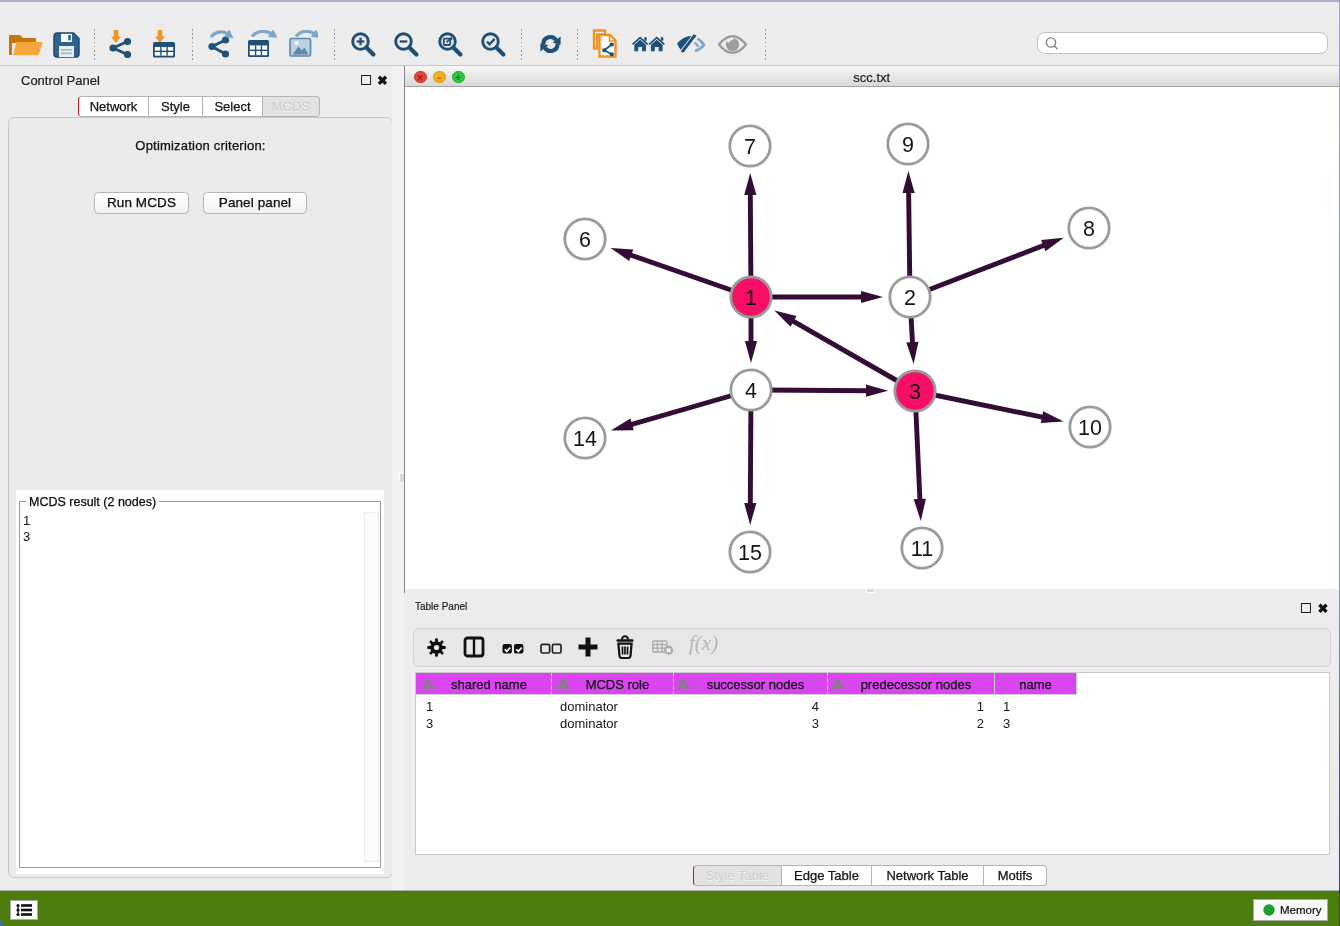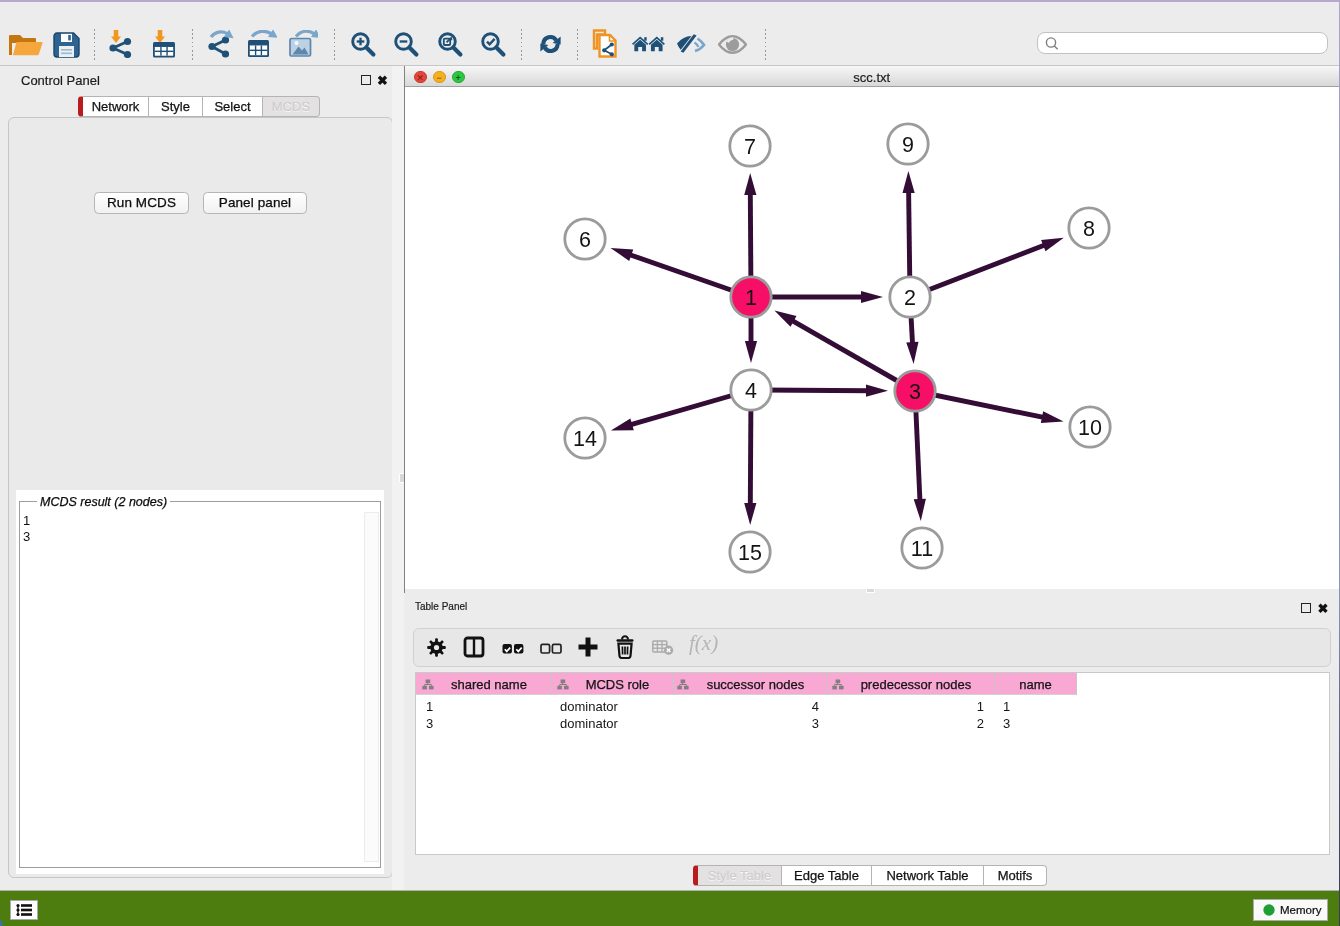--- a/index.html
+++ b/index.html
@@ -12,51 +12,51 @@
 #toolbar { position:absolute; left:0; top:23px; width:100%; height:43px; background:#ececec; border-bottom:1px solid #c6c6c6; }
 .vsep { position:absolute; top:6px; height:32px; width:1.2px; background:repeating-linear-gradient(180deg,#979797 0 1.6px,rgba(0,0,0,0) 1.6px 4.2px); }
 #search { position:absolute; left:1037px; top:9px; width:291px; height:22px; background:#fff; border:1px solid #c2c2c2; border-radius:8px; }
 
 #cpanel { position:absolute; left:0; top:66px; width:392px; height:824px; background:#ececec; }
 #cpanel .hdr { position:absolute; left:15px; top:7px; font-size:13px; color:#1a1a1a;margin-left:6px; }
 .sqicon { position:absolute; width:10px; height:10px; border:1.6px solid #222; background:transparent; }
 .xicon { position:absolute; font-size:13px; font-weight:bold; color:#111; line-height:11px; }
 #tabs { position:absolute; left:78px; top:30px; height:21px; display:flex; font-size:13px; }
 .tab { border:1px solid #b4b4b4; border-left:none; background:#fff; color:#1c1c1c; line-height:19px; text-align:center; }
-.tab.first { border-left:5px solid #b91c1c; border-radius:4px 0 0 4px; }
+.tab.first { border-left:1px solid #b91c1c; border-radius:4px 0 0 4px; }
 .tab.sel { background:#e3e1e1; color:#cfcdcd; text-shadow:0 1px 0 #fafafa; }
 .tab.last { border-radius:0 4px 4px 0; }
 #cbody { position:absolute; left:8px; top:51px; width:385px; height:761px; border:1px solid #c6c6c6; border-radius:6px; background:#eaeaea; }
 #optlabel { position:absolute; left:0; top:20px; width:100%; text-align:center; font-size:13px; letter-spacing:0.2px; color:#141414; }
 #combo { position:absolute; left:35px; top:41px; width:312px; height:23px; background:#fff; border:1px solid #b5b5b5; border-radius:4px; font-size:13.5px; letter-spacing:0.1px; color:#111; line-height:21px; padding-left:9px; }
 #combo svg { position:absolute; right:7px; top:3.5px; }
 .btn { position:absolute; top:74px; height:22px; background:linear-gradient(#ffffff,#f1f1f1); border:1px solid #b5b5b5; border-radius:4.5px; font-size:13.5px; letter-spacing:0.1px; color:#111; text-align:center; line-height:20px; }
 #resultbox { position:absolute; left:7px; top:372px; width:368px; height:384px; background:#fff; }
 #resultfs { position:absolute; left:3px; top:11px; width:362px; height:367px; border:1px solid #9d9d9d; }
-#resultleg { position:absolute; left:17px; top:-7px; background:#fff; padding:0 3px; font-size:12.5px; color:#111;font-style:italic; }
+#resultleg { position:absolute; left:6px; top:-7px; background:#fff; padding:0 3px; font-size:12.5px; color:#111; }
 #resulttxt { position:absolute; left:7px; top:23px; font-size:13px; color:#111; line-height:15.5px; }
 #resultsb { position:absolute; left:348px; top:22px; width:15px; height:350px; background:#fbfbfb; border:1px solid #ececec; }
 
 #vdiv { position:absolute; left:392px; top:66px; width:12px; height:824px; background:#f2f2f2; }
 #vdiv .grip { position:absolute; left:6.5px; top:407px; width:6px; height:10px; background:#d9d9d9; border:1px solid #fdfdfd; border-radius:1px; }
 #vline { position:absolute; left:404px; top:66px; width:1px; height:824px; background:#828282; }
 
 #netwin { position:absolute; left:405px; top:66px; width:933.5px; height:523px; background:#fff; }
 #nettitle { position:absolute; left:0; top:0; width:100%; height:21px; background:linear-gradient(#f7f7f7,#d8d8d8); border-bottom:1px solid #a0a0a0; }
 #nettitle .t { position:absolute; width:100%; top:4px; text-align:center; font-size:13px; color:#222; }
 .mac { position:absolute; top:4.5px; width:12.5px; height:12.5px; border-radius:50%; text-align:center; }
 .mac span { font-size:9px; line-height:12.5px; display:block; }
 #graph { position:absolute; left:0; top:21px; }
 #hgrip { position:absolute; left:866px; top:588px; width:9px; height:5px; background:#d9d9d9; border:0.5px solid #fff; z-index:5; }
 
 #tpanel { position:absolute; left:404px; top:593px; width:934.5px; height:297px; background:#ececec; }
 #tpanel .hdr { position:absolute; left:11px; top:8px; font-size:10px; color:#1a1a1a; }
 #ttoolbar { position:absolute; left:9px; top:35px; width:918px; height:39px; background:#e7e7e7; border:1px solid #d0d0d0; border-radius:6px; }
 #ttable { position:absolute; left:11px; top:79px; width:915px; height:183px; background:#fff; border:1px solid #c9c9c9; }
-#thead { position:absolute; left:0; top:0; width:661px; height:22px; background:#f9a8d4; border-bottom:1px solid #d2d2d2; }
+#thead { position:absolute; left:0; top:0; width:661px; height:22px; background:#d946ef; border-bottom:1px solid #d2d2d2; }
 .th { position:absolute; top:4px; font-size:13px; color:#1c1c1c; text-align:center; }
 .colsep { position:absolute; top:0; width:1px; height:22px; background:#c6c6c6; }
 .cell { position:absolute; font-size:13px; color:#161616; }
 #btabs { position:absolute; left:289px; top:272px; height:21px; display:flex; font-size:13px; }
 #btabs .tab { line-height:19px; }
 
 #status { position:absolute; left:0; top:890px; width:100%; height:51px; background:#4d7c0f; border-top:1px solid #b2b2b2; }
 #listbtn { position:absolute; left:10px; top:8.5px; width:28px; height:20px; background:#fdfdfd; border:1px solid #a9a9a9; }
 #membtn { position:absolute; left:1253px; top:7.5px; width:75px; height:22px; background:#f9f9f9; border:1px solid #ababab; font-size:11.5px; color:#111; }
 .tab,.btn,#optlabel,.th,#combo,#resultleg { -webkit-text-stroke:0.25px #000; }
@@ -202,20 +202,21 @@
     <div class="hdr">Control Panel</div>
     <div class="sqicon" style="left:361px;top:9px"></div>
     <div class="xicon" style="left:377px;top:9px">✖</div>
     <div id="tabs">
       <div class="tab first" style="width:71px">Network</div>
         <div class="tab" style="width:54px">Style</div>
         <div class="tab" style="width:60px">Select</div>
         <div class="tab sel last" style="width:57px">MCDS</div>
     </div>
     <div id="cbody">
+      <div id="optlabel">Optimization criterion:</div>
       <div class="btn" style="left:85px;width:95px">Run MCDS</div>
       <div class="btn" style="left:194px;width:104px">Panel panel</div>
       <div id="resultbox">
         <div id="resultfs">
             <div id="resultleg">MCDS result (2 nodes)</div>
           </div>
         <div id="resulttxt">1<br>3</div>
         <div id="resultsb"></div>
       </div>
     </div>

